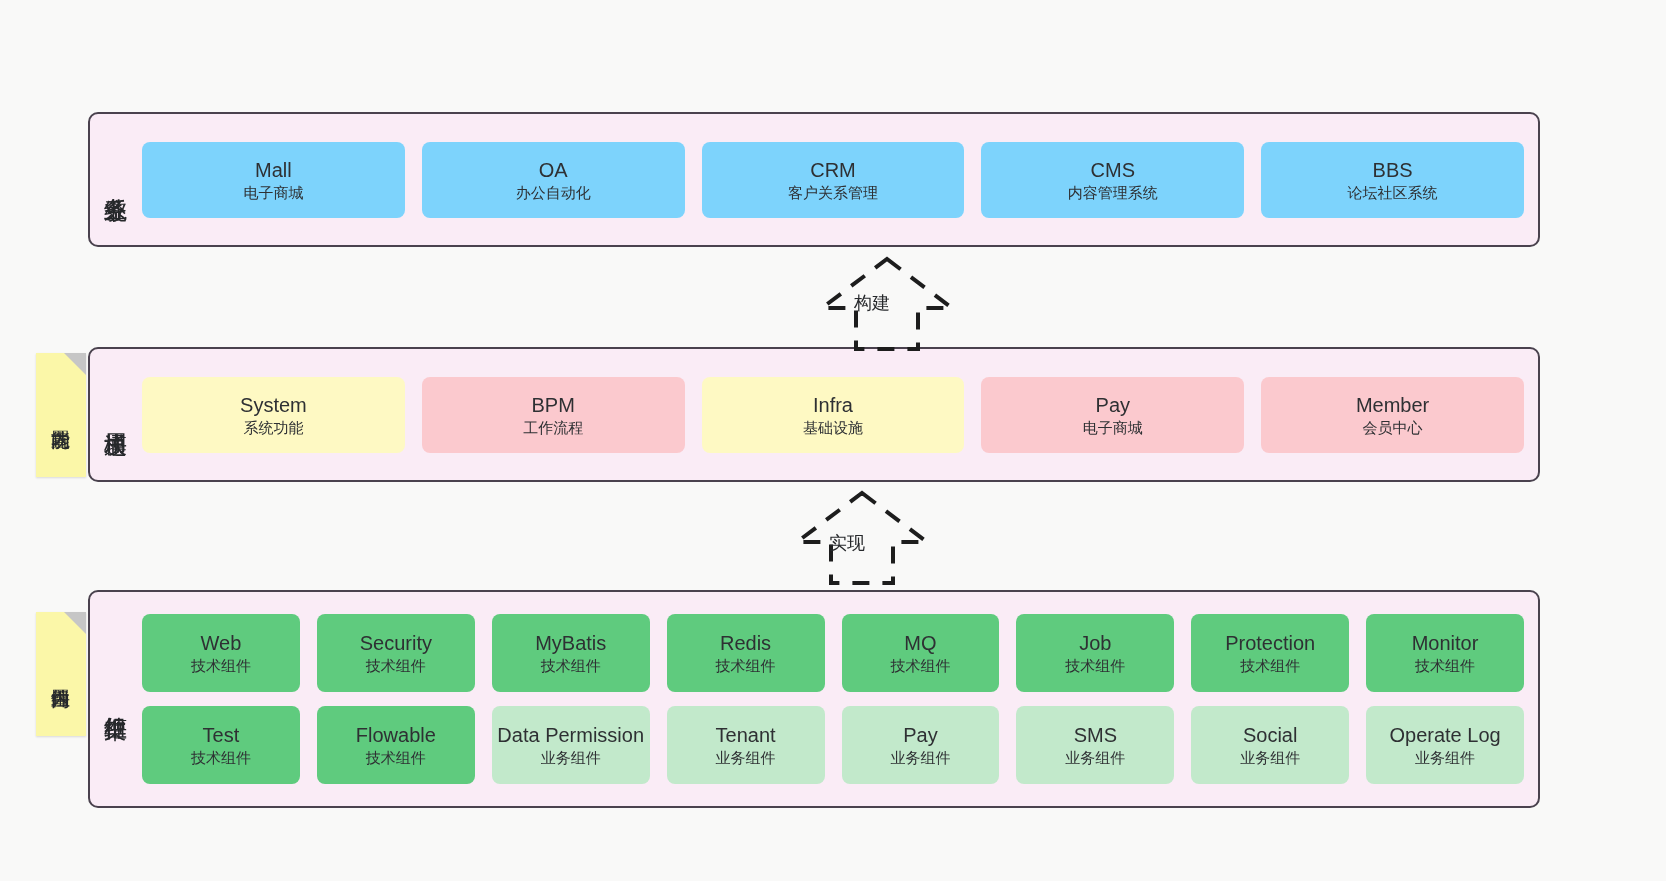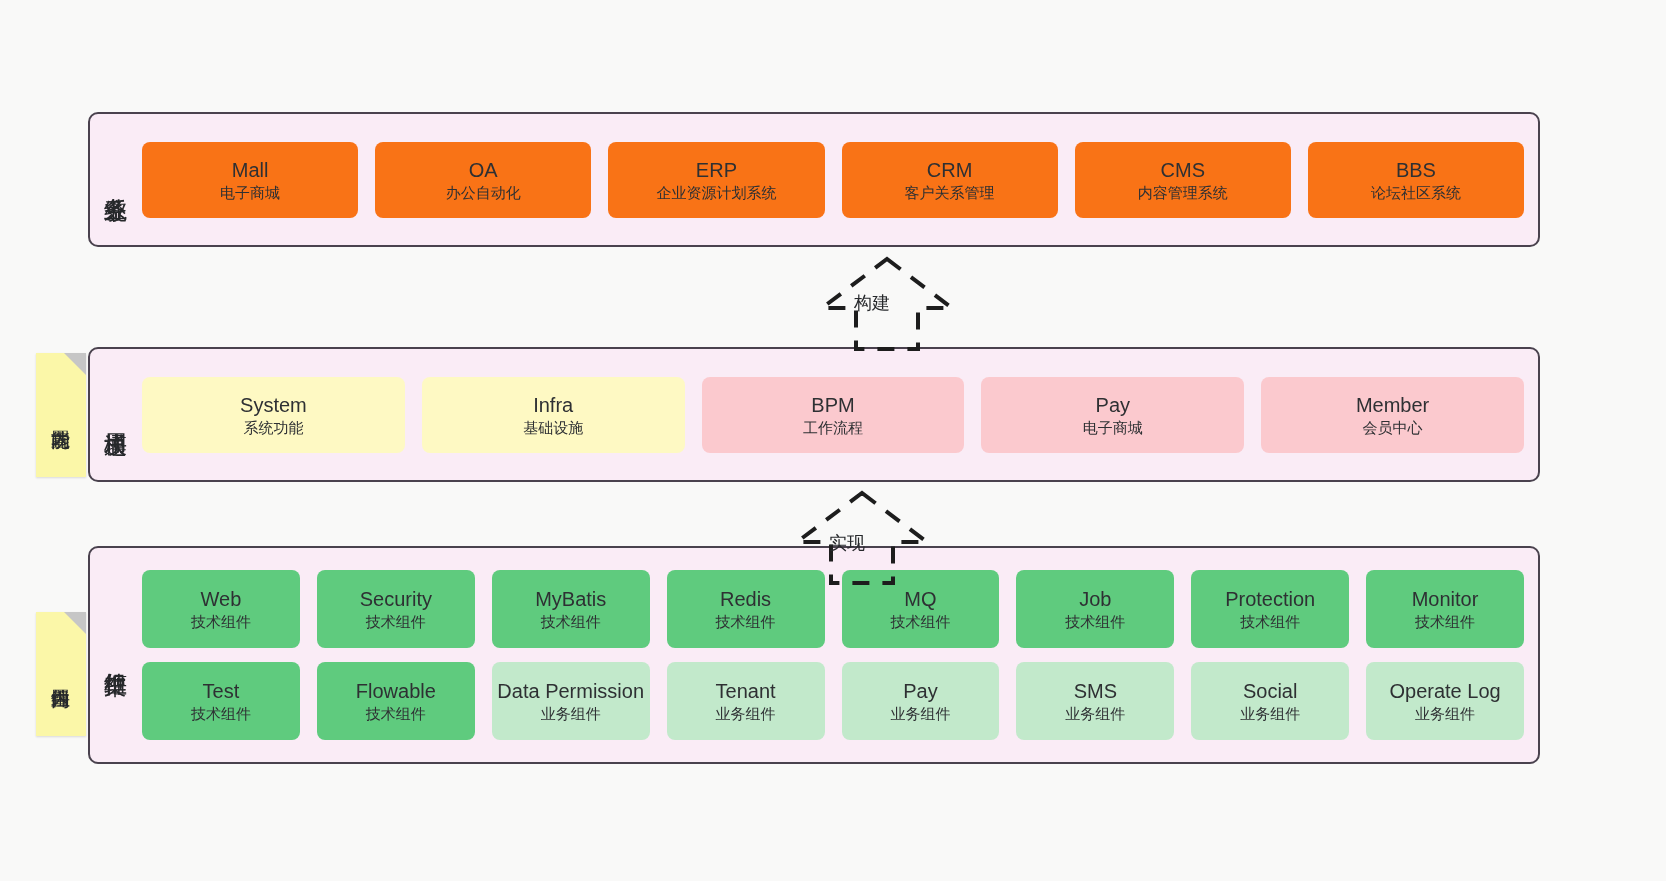--- a/index.html
+++ b/index.html
@@ -89,34 +89,34 @@
   }
   .box .cn {
     font-size: 15px;
     white-space: nowrap;
   }
   .box.wrap .en {
     white-space: normal;
   }
 
   
-  .c-blue        { background: #f97316; }
+  .c-blue        { background: #7dd3fc; }
   .c-red         { background: #fef9c3; }
   .c-pink        { background: #fbc9ce; }
   .c-green       { background: #5fcb7e; }
   .c-lightgreen  { background: #c2e9cb; text-align: center; }
 
   
   #layer-business { left: 88px;  top: 112px; width: 1452px; height: 135px; }
   #layer-business .box { height: 76px; }
 
   #layer-common   { left: 88px;  top: 347px; width: 1452px; height: 135px; }
   #layer-common .box { height: 76px; }
 
-  #layer-framework{ left: 88px;  top: 546px; width: 1452px; height: 218px; }
+  #layer-framework{ left: 88px;  top: 590px; width: 1452px; height: 218px; }
   #layer-framework .box { height: 78px; }
 
   
   .sticky {
     position: absolute;
     width: 50px;
     background: #fbf7a8;
     box-sizing: border-box;
     display: flex;
     align-items: center;
@@ -170,24 +170,20 @@
       <div class="row">
         <div class="box c-blue">
           <span class="en">Mall</span>
           <span class="cn">电子商城</span>
         </div>
         <div class="box c-blue">
           <span class="en">OA</span>
           <span class="cn">办公自动化</span>
         </div>
         <div class="box c-blue">
-          <span class="en">ERP</span>
-          <span class="cn">企业资源计划系统</span>
-        </div>
-        <div class="box c-blue">
           <span class="en">CRM</span>
           <span class="cn">客户关系管理</span>
         </div>
         <div class="box c-blue">
           <span class="en">CMS</span>
           <span class="cn">内容管理系统</span>
         </div>
         <div class="box c-blue">
           <span class="en">BBS</span>
           <span class="cn">论坛社区系统</span>
@@ -210,27 +206,27 @@
   </div>
 
   <div class="layer" id="layer-common">
     <div class="layer-title">通用模块</div>
     <div class="layer-body">
       <div class="row">
         <div class="box c-red">
           <span class="en">System</span>
           <span class="cn">系统功能</span>
         </div>
+        <div class="box c-pink">
+          <span class="en">BPM</span>
+          <span class="cn">工作流程</span>
+        </div>
         <div class="box c-red">
           <span class="en">Infra</span>
           <span class="cn">基础设施</span>
-        </div>
-        <div class="box c-pink">
-          <span class="en">BPM</span>
-          <span class="cn">工作流程</span>
         </div>
         <div class="box c-pink">
           <span class="en">Pay</span>
           <span class="cn">电子商城</span>
         </div>
         <div class="box c-pink">
           <span class="en">Member</span>
           <span class="cn">会员中心</span>
         </div>
       </div>

